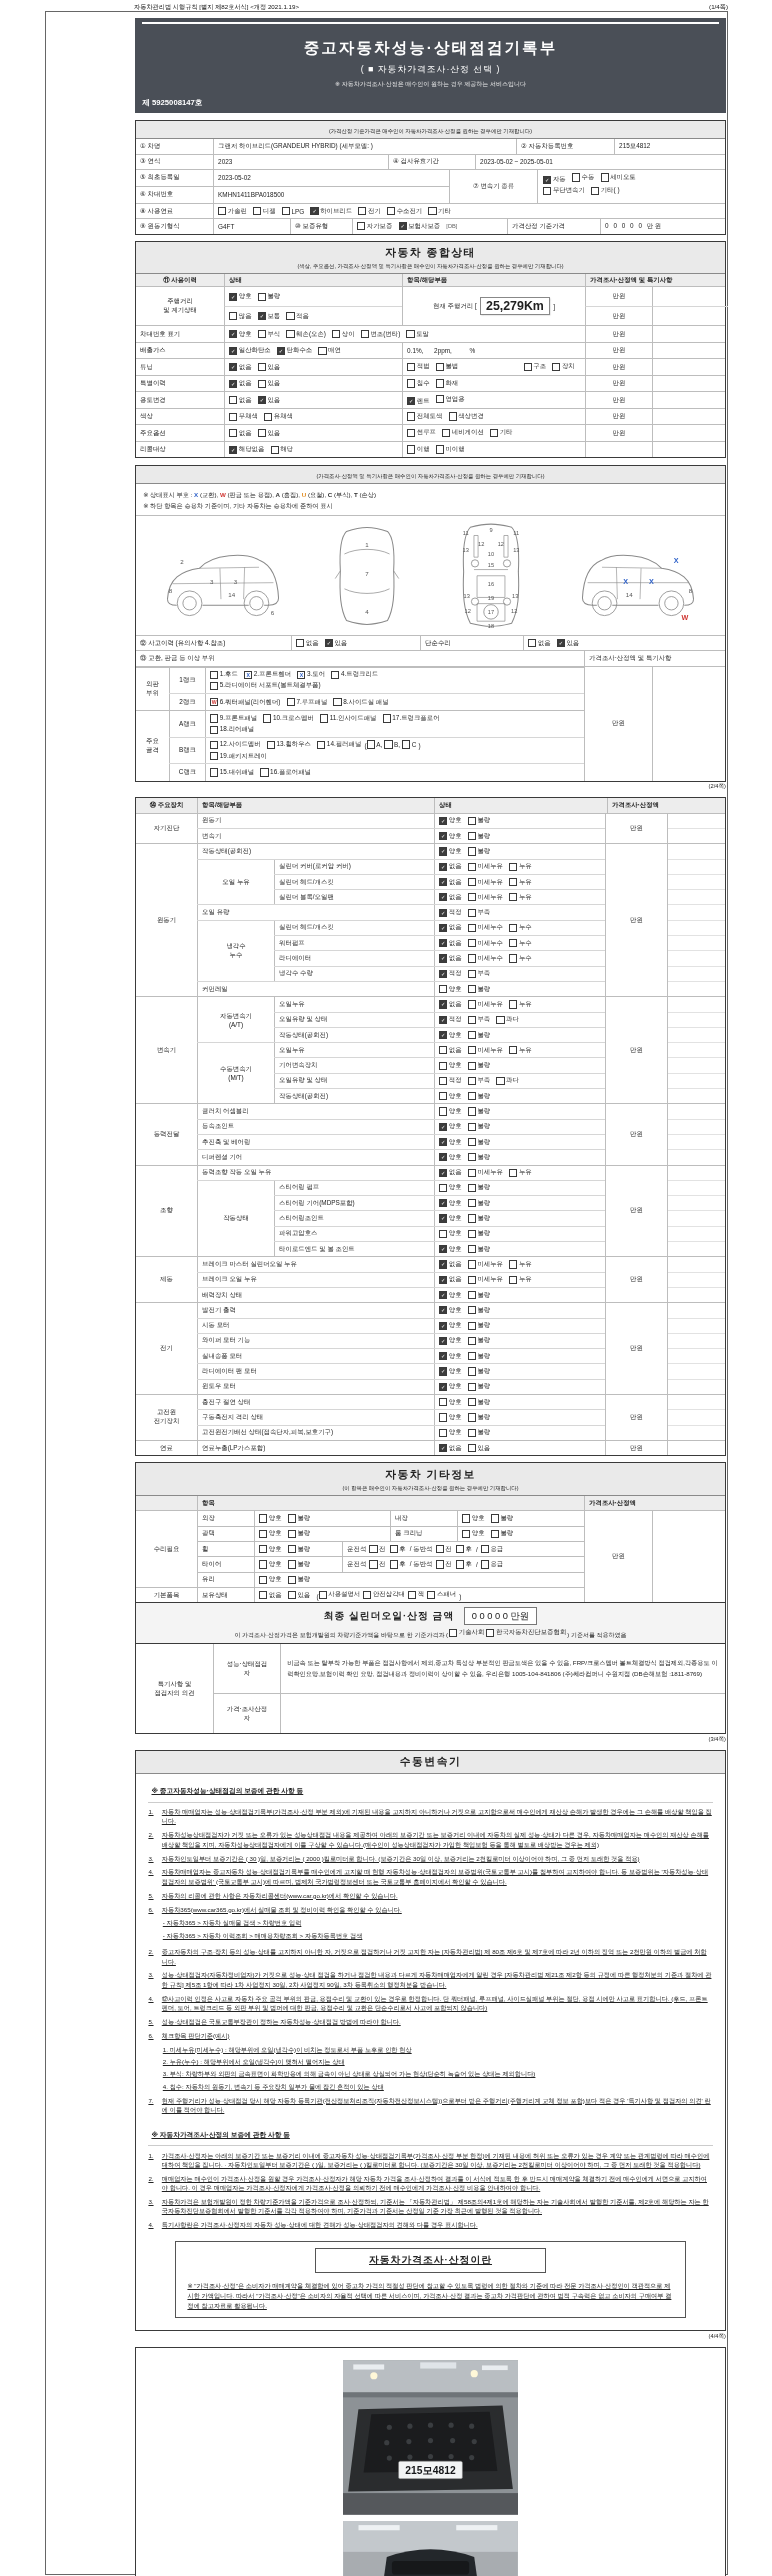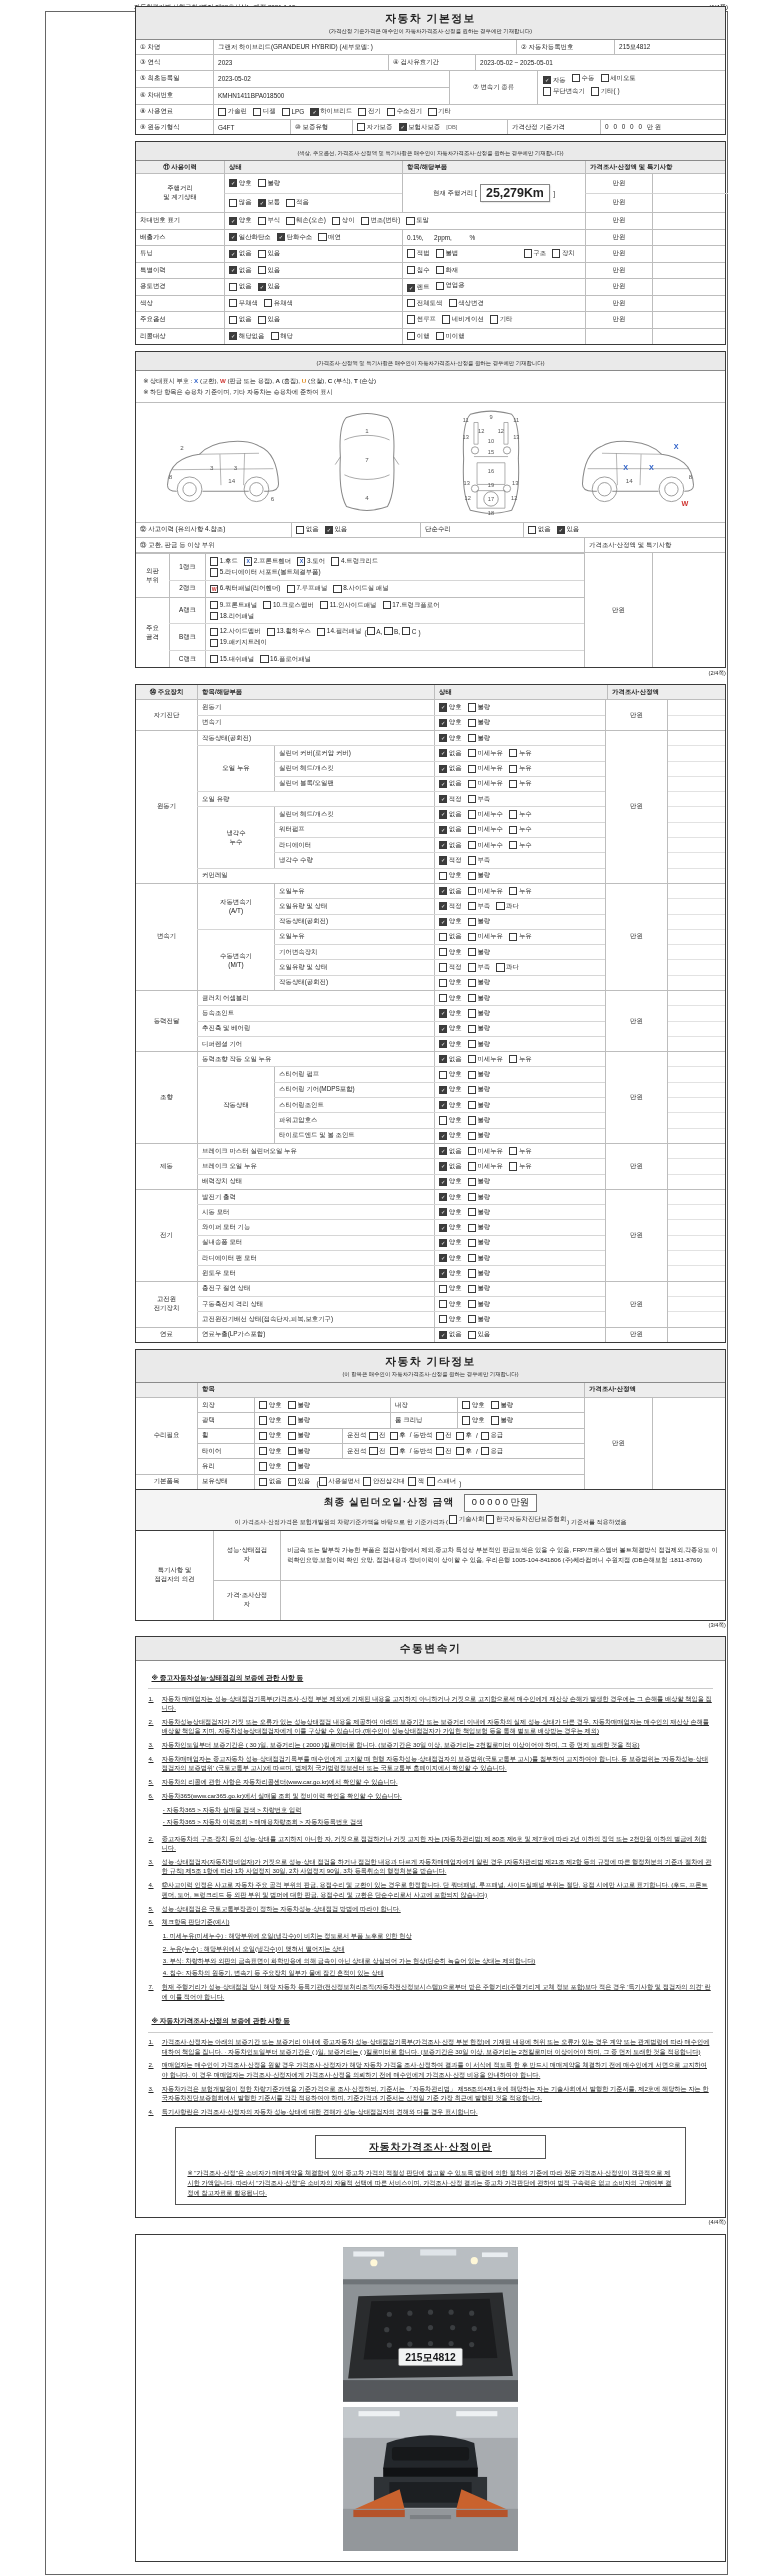--- a/index.html
+++ b/index.html
@@ -57,24 +57,30 @@
 <body>
 
 <div class="metaline">
   <span>자동차관리법 시행규칙 [별지 제82호서식] &lt;개정 2021.1.19&gt;</span>
   <span>(1/4쪽)</span>
 </div>
 <div class="outerframe"></div>
 
 <div class="doc">
 
+  <div class="darkhead" style="background: rgb(74, 79, 87);">
+    <div class="topbar"></div>
+    <div class="dh-title">중고자동차성능·상태점검기록부</div>
+    <div class="dh-sub">( ■ 자동차가격조사·산정 선택 )</div>
+    <div class="dh-note">※ 자동차가격조사·산정은 매수인이 원하는 경우 제공하는 서비스입니다</div>
+    <div class="dh-docno">제 5925008147호</div>
+  </div>
 
   <div class="sec">
     <div class="sec-head">
-      <div class="sec-title">자동차 기본정보</div>
       <div class="sec-sub">(가격산정 기준가격은 매수인이 자동차가격조사·산정을 원하는 경우에만 기재합니다)</div>
     </div>
     <div id="basic-table">
         <div class="trow">
           <div class="c first lab" style="width: 77px; flex: 0 0 auto; box-sizing: border-box;">① 차명</div>
           <div class="c " style="width: 303px; flex: 0 0 auto; box-sizing: border-box;">그랜저 하이브리드(GRANDEUR HYBRID) (세부모델: )</div>
           <div class="c lab" style="width: 98px; flex: 0 0 auto; box-sizing: border-box;">② 자동차등록번호</div>
           <div class="c " style="flex: 1 1 0%;">215모4812</div>
         </div>
         <div class="trow">
@@ -164,20 +170,21 @@
             <span style="color: rgb(102, 102, 102); font-size: 5.7px;">[DB]</span>
           </div>
           <div class="c lab" style="width: 93px; flex: 0 0 auto; box-sizing: border-box;">가격산정 기준가격</div>
           <div class="c " style="flex: 1 1 0%; letter-spacing: 1.5px;">0  0  0  0  0 만원</div>
         </div>
       </div>
   </div>
 
   <div class="sec">
     <div class="sec-head">
+      <div class="sec-title">자동차 종합상태</div>
       <div class="sec-sub">(색상, 주요옵션, 가격조사·산정액 및 특기사항은 매수인이 자동차가격조사·산정을 원하는 경우에만 기재합니다)</div>
     </div>
     <div id="overall-table">
         <div class="trow hdr">
           <div class="c first ctr" style="width: 88px; flex: 0 0 auto; box-sizing: border-box;">⑪ 사용이력</div>
           <div class="c " style="width: 178px; flex: 0 0 auto; box-sizing: border-box;">상태</div>
           <div class="c " style="width: 183px; flex: 0 0 auto; box-sizing: border-box;">항목/해당부품</div>
           <div class="c " style="width: 143px; flex: 0 0 auto; box-sizing: border-box;">가격조사·산정액 및 특기사항</div>
         </div>
         <div class="trow">

